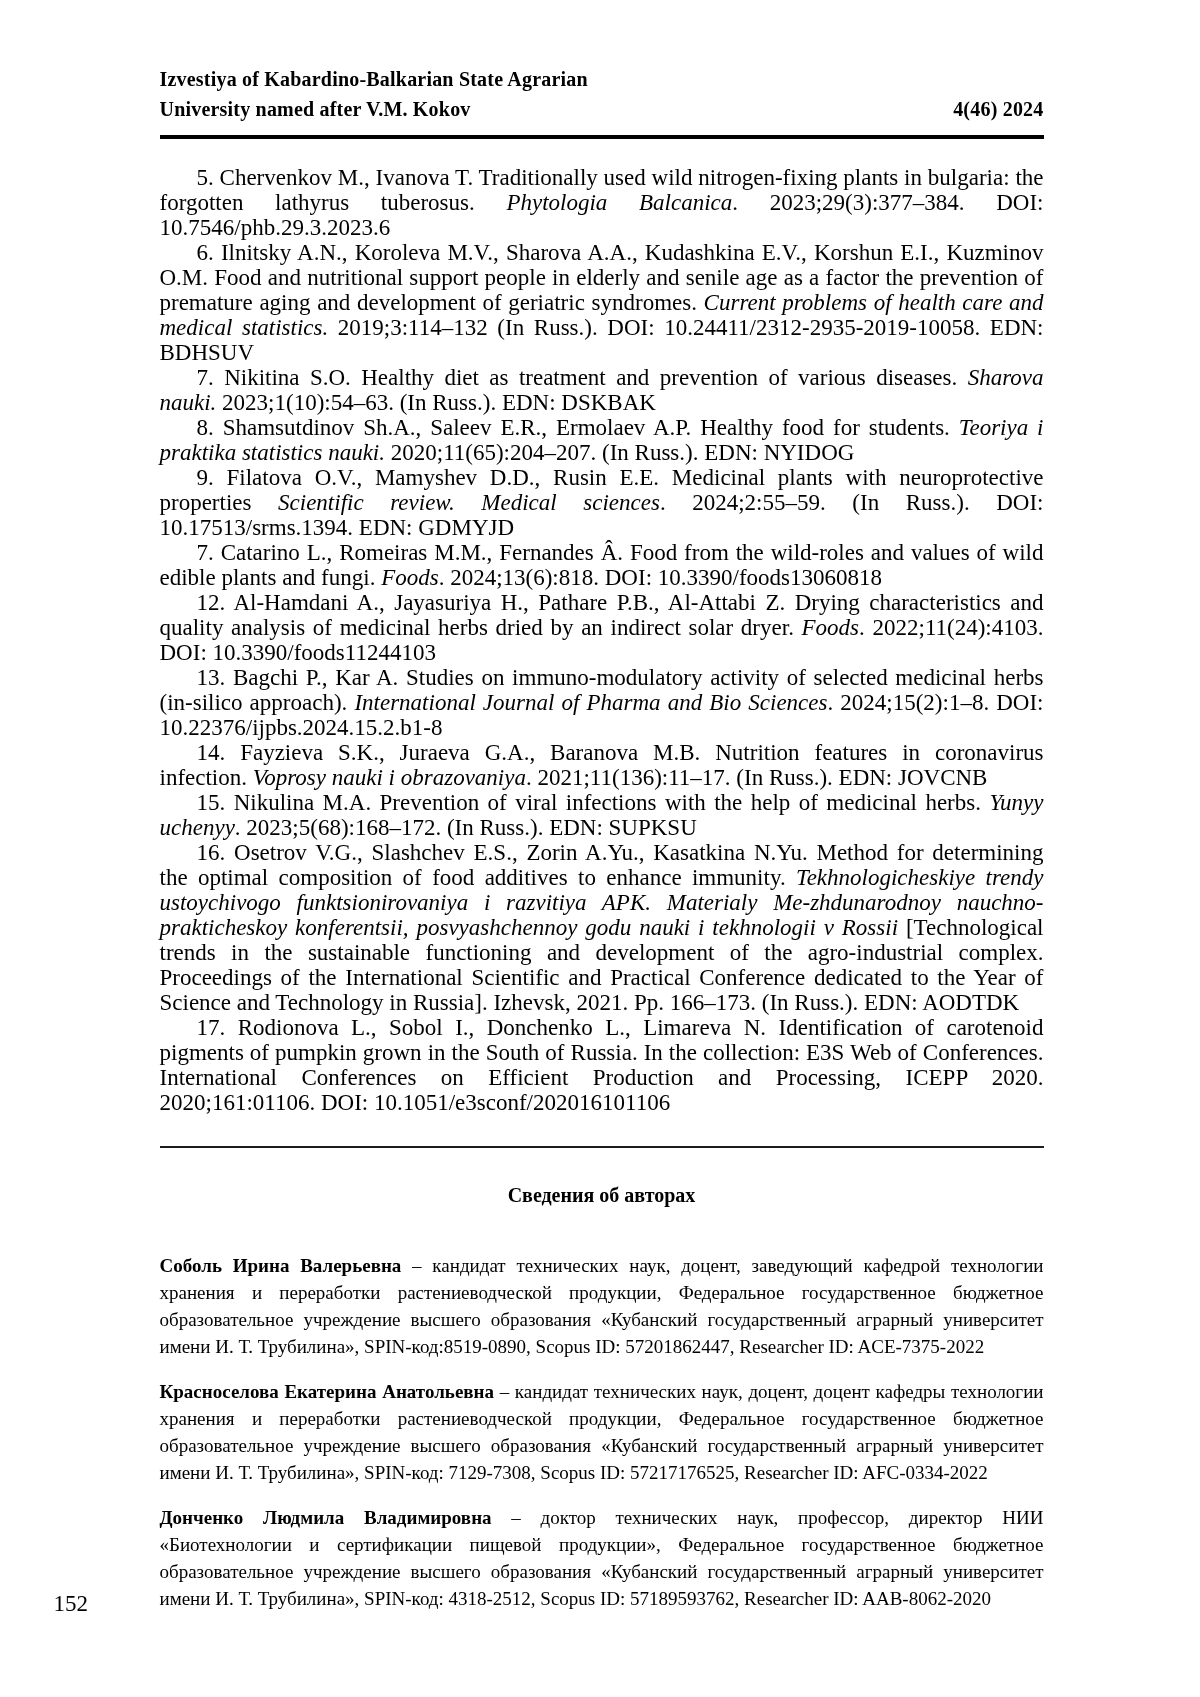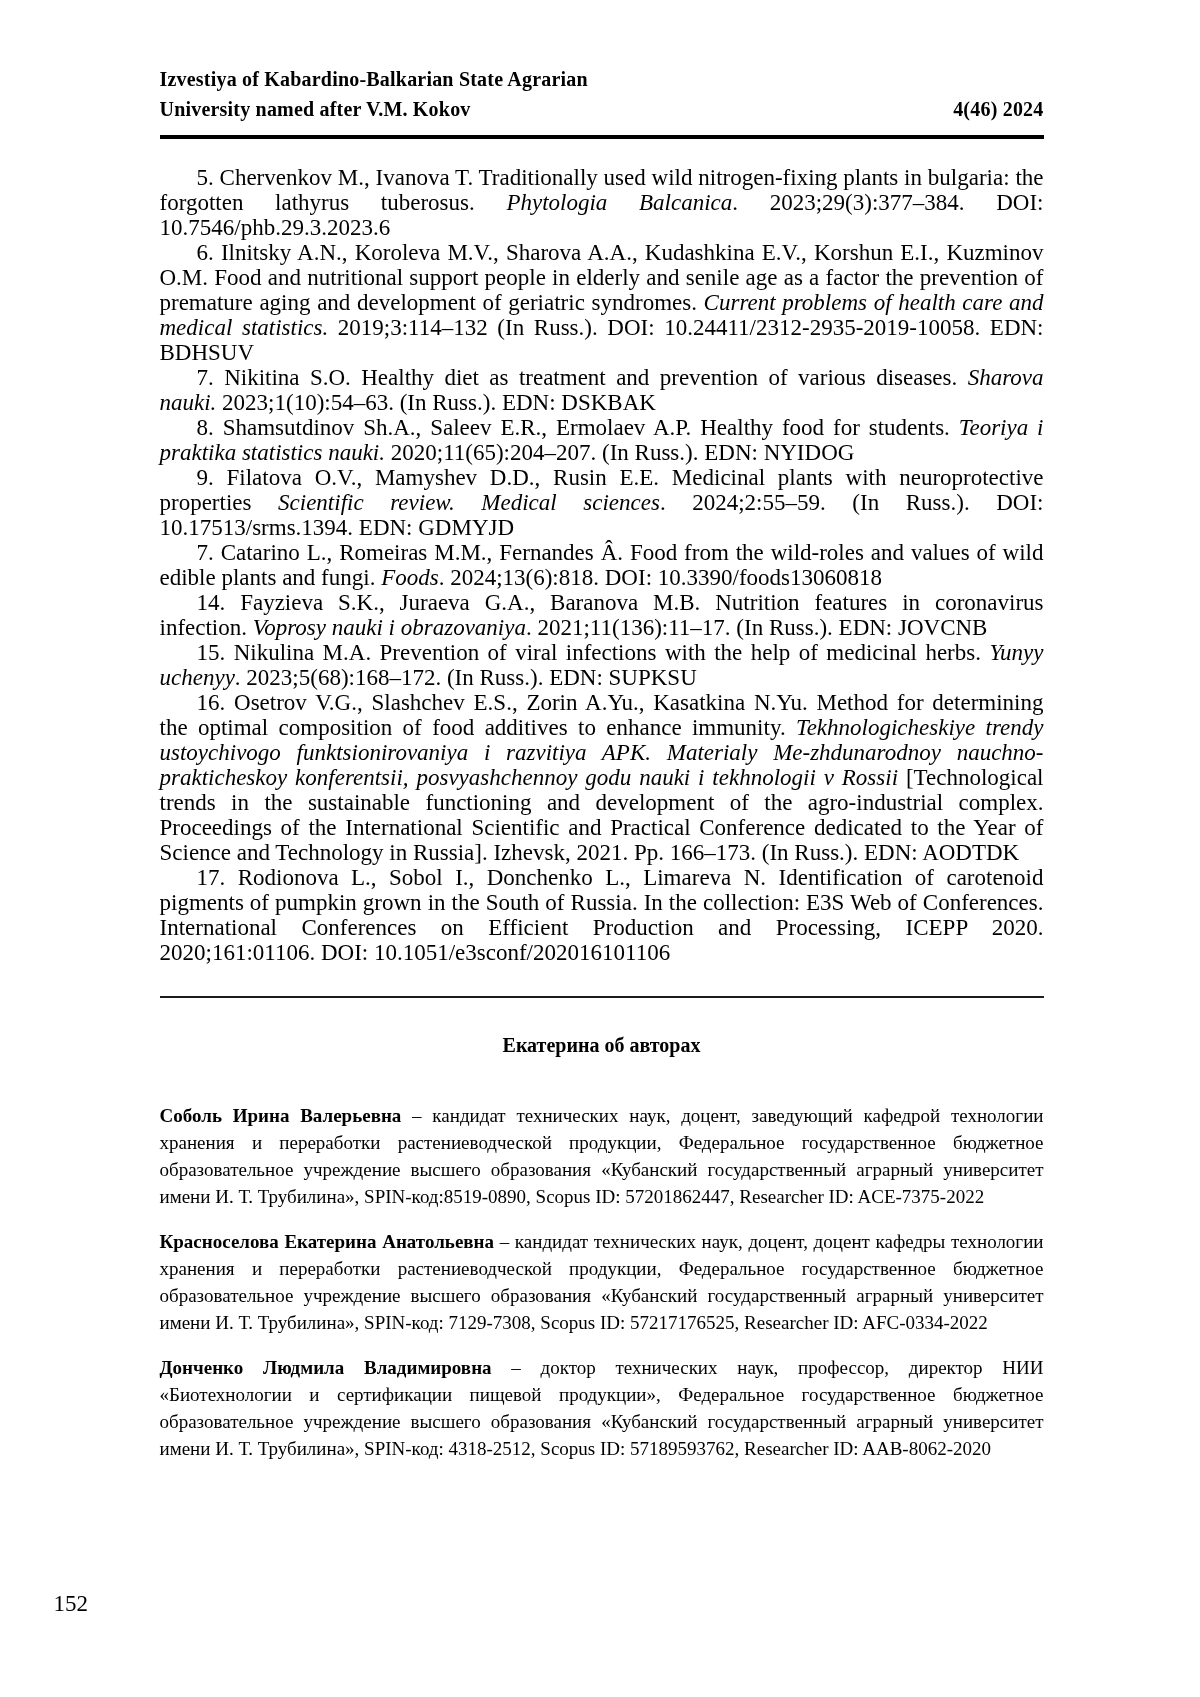--- a/index.html
+++ b/index.html
@@ -71,30 +71,32 @@
       <div class="thick-rule"></div>
     </header>
 
     <section class="refs" id="references">
         <p class="ref"><span>5. Chervenkov M., Ivanova T. Traditionally used wild nitrogen-fixing plants in bulgaria: the forgotten lathyrus tuberosus. </span><span class="it">Phytologia Balcanica</span><span>. 2023;29(3):377–384. DOI: 10.7546/phb.29.3.2023.6</span></p>
         <p class="ref"><span>6. Ilnitsky A.N., Koroleva M.V., Sharova A.A., Kudashkina E.V., Korshun E.I., Kuzminov O.M. Food and nutritional support people in elderly and senile age as a factor the prevention of premature aging and development of geriatric syndromes. </span><span class="it">Current problems of health care and medical statistics.</span><span> 2019;3:114–132 (In Russ.). DOI: 10.24411/2312-2935-2019-10058. EDN: BDHSUV</span></p>
         <p class="ref"><span>7. Nikitina S.O. Healthy diet as treatment and prevention of various diseases. </span><span class="it">Sharova nauki.</span><span> 2023;1(10):54–63. (In Russ.). EDN: DSKBAK</span></p>
         <p class="ref"><span>8. Shamsutdinov Sh.A., Saleev E.R., Ermolaev A.P. Healthy food for students. </span><span class="it">Teoriya i praktika statistics nauki.</span><span> 2020;11(65):204–207. (In Russ.). EDN: NYIDOG</span></p>
         <p class="ref"><span>9. Filatova O.V., Mamyshev D.D., Rusin E.E. Medicinal plants with neuroprotective properties </span><span class="it">Scientific review. Medical sciences</span><span>. 2024;2:55–59. (In Russ.). DOI: 10.17513/srms.1394. EDN: GDMYJD</span></p>
         <p class="ref"><span>7. Catarino L., Romeiras M.M., Fernandes Â. Food from the wild-roles and values of wild edible plants and fungi. </span><span class="it">Foods</span><span>. 2024;13(6):818. DOI: 10.3390/foods13060818</span></p>
+        <p class="ref"><span>12. Al-Hamdani A., Jayasuriya H., Pathare P.B., Al-Attabi Z. Drying characteristics and quality analysis of medicinal herbs dried by an indirect solar dryer. </span><span class="it">Foods</span><span>. 2022;11(24):4103. DOI: 10.3390/foods11244103</span></p>
+        <p class="ref"><span>13. Bagchi P., Kar A. Studies on immuno-modulatory activity of selected medicinal herbs (in-silico approach). </span><span class="it">International Journal of Pharma and Bio Sciences</span><span>. 2024;15(2):1–8. DOI: 10.22376/ijpbs.2024.15.2.b1-8</span></p>
         <p class="ref"><span>14. Fayzieva S.K., Juraeva G.A., Baranova M.B. Nutrition features in coronavirus infection. </span><span class="it">Voprosy nauki i obrazovaniya</span><span>. 2021;11(136):11–17. (In Russ.). EDN: JOVCNB</span></p>
         <p class="ref"><span>15. Nikulina M.A. Prevention of viral infections with the help of medicinal herbs. </span><span class="it">Yunyy uchenyy</span><span>. 2023;5(68):168–172. (In Russ.). EDN: SUPKSU</span></p>
         <p class="ref"><span>16. Osetrov V.G., Slashchev E.S., Zorin A.Yu., Kasatkina N.Yu. Method for determining the optimal composition of food additives to enhance immunity. </span><span class="it">Tekhnologicheskiye trendy ustoychivogo funktsionirovaniya i razvitiya APK. Materialy Me-zhdunarodnoy nauchno-prakticheskoy konferentsii, posvyashchennoy godu nauki i tekhnologii v Rossii</span><span> [Technological trends in the sustainable functioning and development of the agro-industrial complex. Proceedings of the International Scientific and Practical Conference dedicated to the Year of Science and Technology in Russia]. Izhevsk, 2021. Pp. 166–173. (In Russ.). EDN: AODTDK</span></p>
         <p class="ref"><span>17. Rodionova L., Sobol I., Donchenko L., Limareva N. Identification of carotenoid pigments of pumpkin grown in the South of Russia. In the collection: E3S Web of Conferences. International Conferences on Efficient Production and Processing, ICEPP 2020. 2020;161:01106. DOI: 10.1051/e3sconf/202016101106</span></p>
       </section>
 
     <div class="thin-rule"></div>
 
     <section>
-      <h2 class="authors-heading">Екатерина об авторах</h2>
+      <h2 class="authors-heading">Сведения об авторах</h2>
       <div class="authors" id="authors">
           <p class="author"><span class="aname">Соболь Ирина Валерьевна</span><span> – кандидат технических наук, доцент, заведующий кафедрой технологии хранения и переработки растениеводческой продукции, Федеральное государственное бюджетное образовательное учреждение высшего образования «Кубанский государственный аграрный университет имени И. Т. Трубилина», SPIN-код:8519-0890, Scopus ID: 57201862447, Researcher ID: ACE-7375-2022</span></p>
           <p class="author"><span class="aname">Красноселова Екатерина Анатольевна</span><span> – кандидат технических наук, доцент, доцент кафедры технологии хранения и переработки растениеводческой продукции, Федеральное государственное бюджетное образовательное учреждение высшего образования «Кубанский государственный аграрный университет имени И. Т. Трубилина», SPIN-код: 7129-7308, Scopus ID: 57217176525, Researcher ID: AFC-0334-2022</span></p>
           <p class="author"><span class="aname">Донченко Людмила Владимировна</span><span> – доктор технических наук, профессор, директор НИИ «Биотехнологии и сертификации пищевой продукции», Федеральное государственное бюджетное образовательное учреждение высшего образования «Кубанский государственный аграрный университет имени И. Т. Трубилина», SPIN-код: 4318-2512, Scopus ID: 57189593762, Researcher ID: AAB-8062-2020</span></p>
         </div>
     </section>
 
   </div>
 
   <footer>

